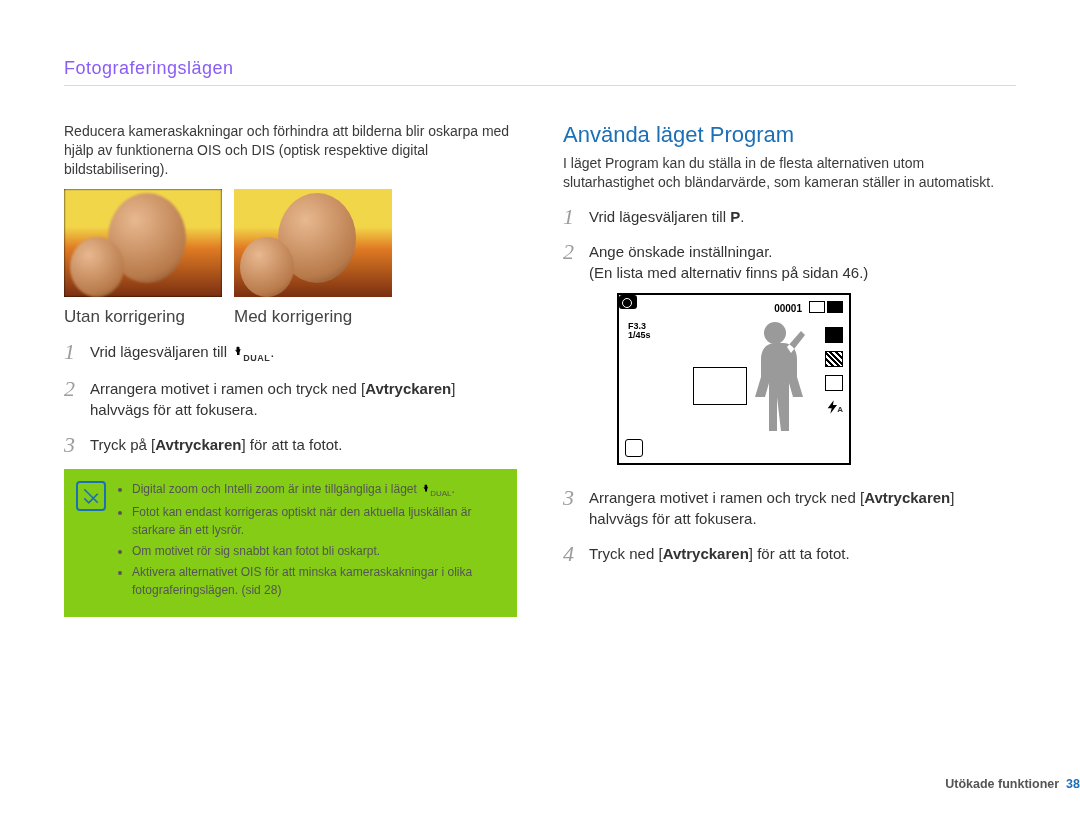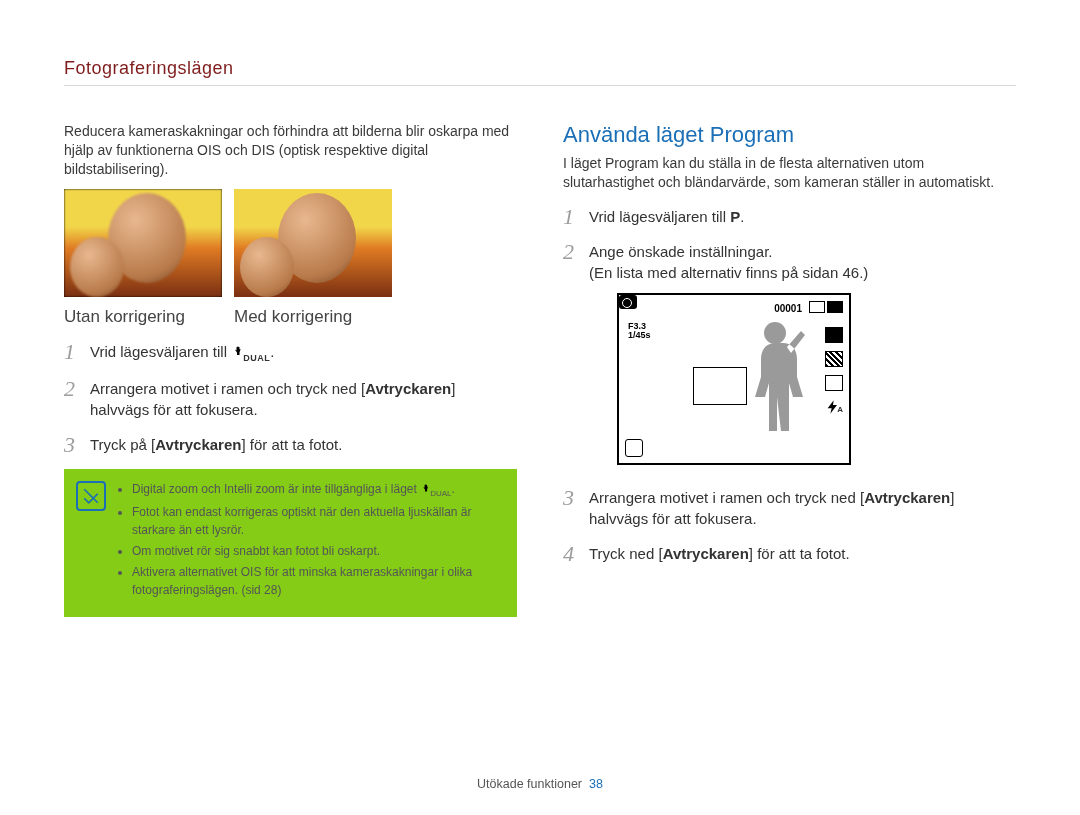--- a/index.html
+++ b/index.html
@@ -12,21 +12,21 @@
   .page {
     width: 1080px;
     height: 815px;
     box-sizing: border-box;
     padding: 58px 64px 0 64px;
     position: relative;
   }
   .breadcrumb {
     font-size: 18px;
     font-weight: 300;
-    color: #7f1d1d;
+    color: #8b5cf6;
     letter-spacing: 0.5px;
     padding-bottom: 6px;
     border-bottom: 1px solid #d9d9d9;
     margin-bottom: 36px;
     font-family: "Helvetica Neue", Arial, sans-serif;
   }
   .cols {
     display: flex;
     gap: 46px;
   }
@@ -169,23 +169,24 @@
   .lcd .af-box{
     position:absolute; left:74px; top:72px; width:52px;height:36px; border:1.5px solid #000;
   }
   .lcd .hand-icon{
     position:absolute; left:6px; bottom:6px; width:16px;height:16px;border:1.5px solid #000;border-radius:3px;
   }
   .footer {
     position:absolute;
     bottom: 24px;
     left:0; right:0;
-    text-align:center;
+    text-align:right;
     font-size:12.5px;
     color:#555;
+    font-weight:bold;
   }
   .footer .pg { color:#1b6fb6; }
   strong.shutter { font-weight:bold; }
 </style>
 </head>
 <body>
 
 <div class="page">
   <div class="breadcrumb">Fotograferingslägen</div>
 

